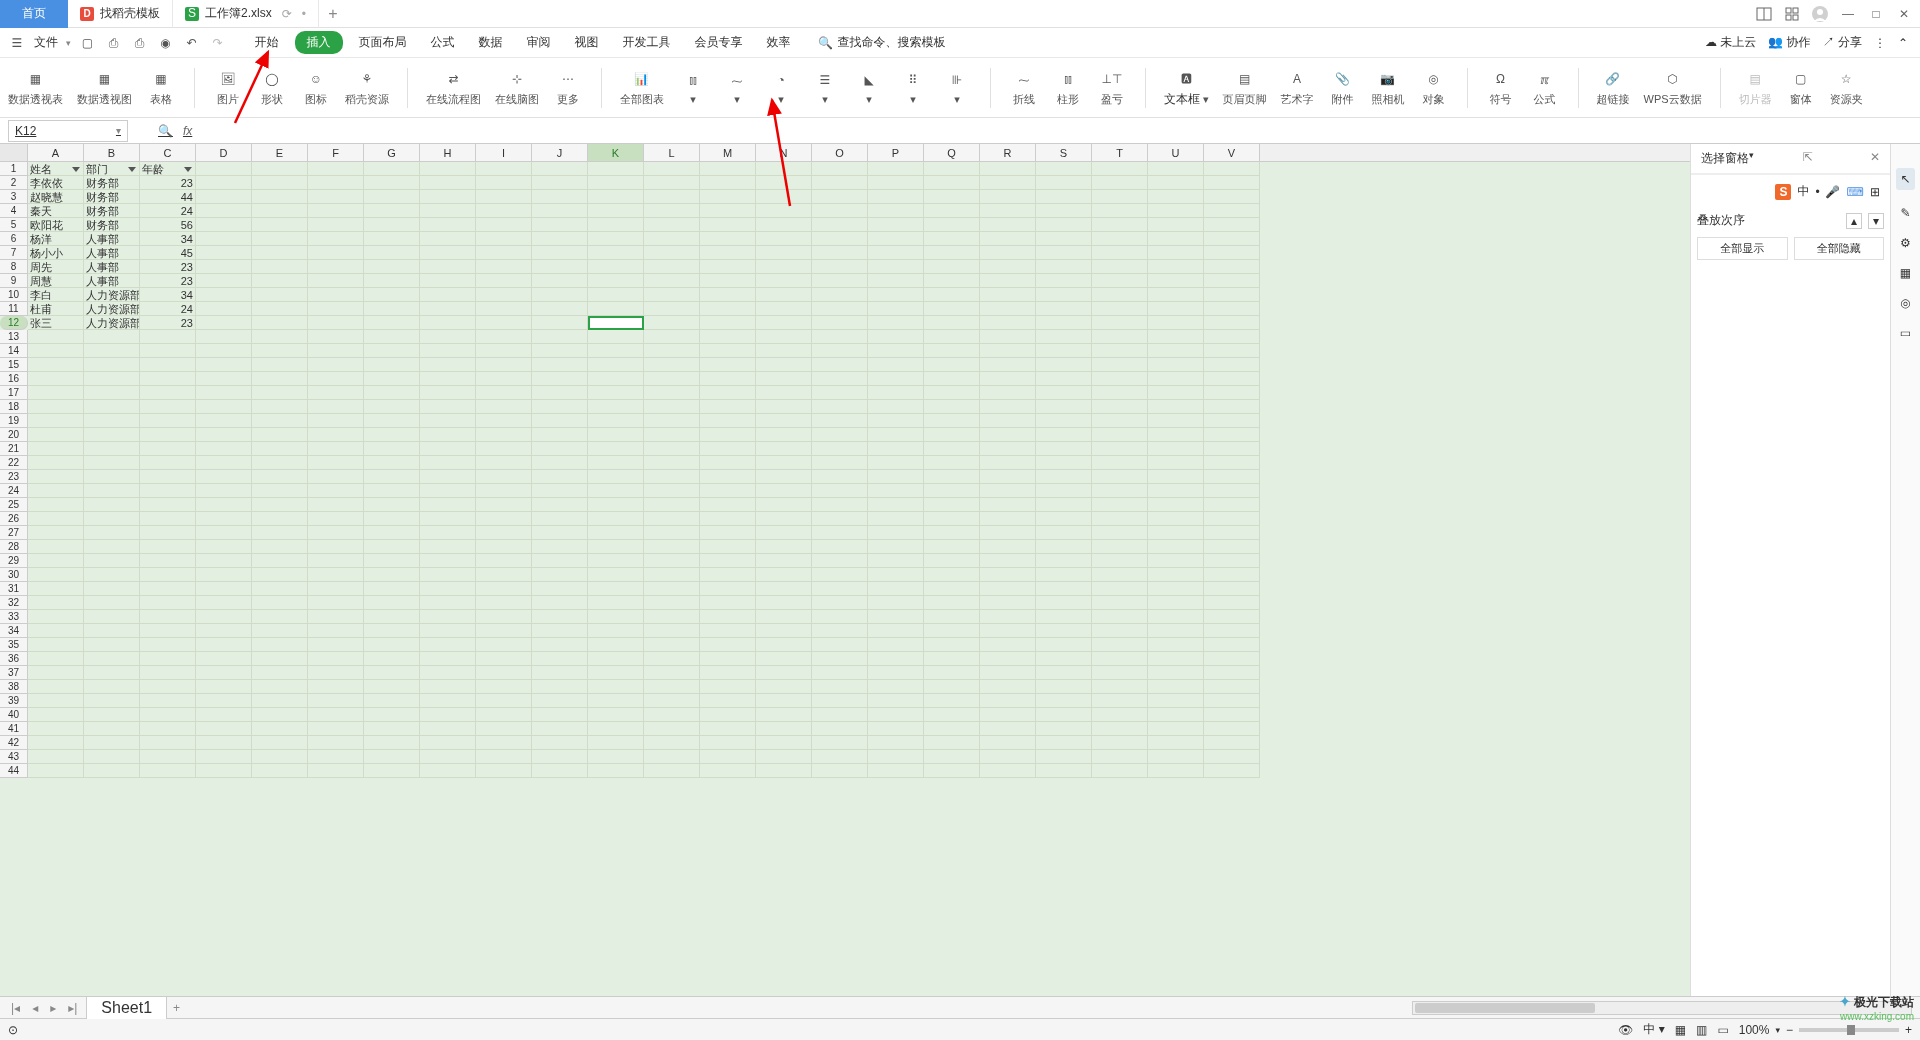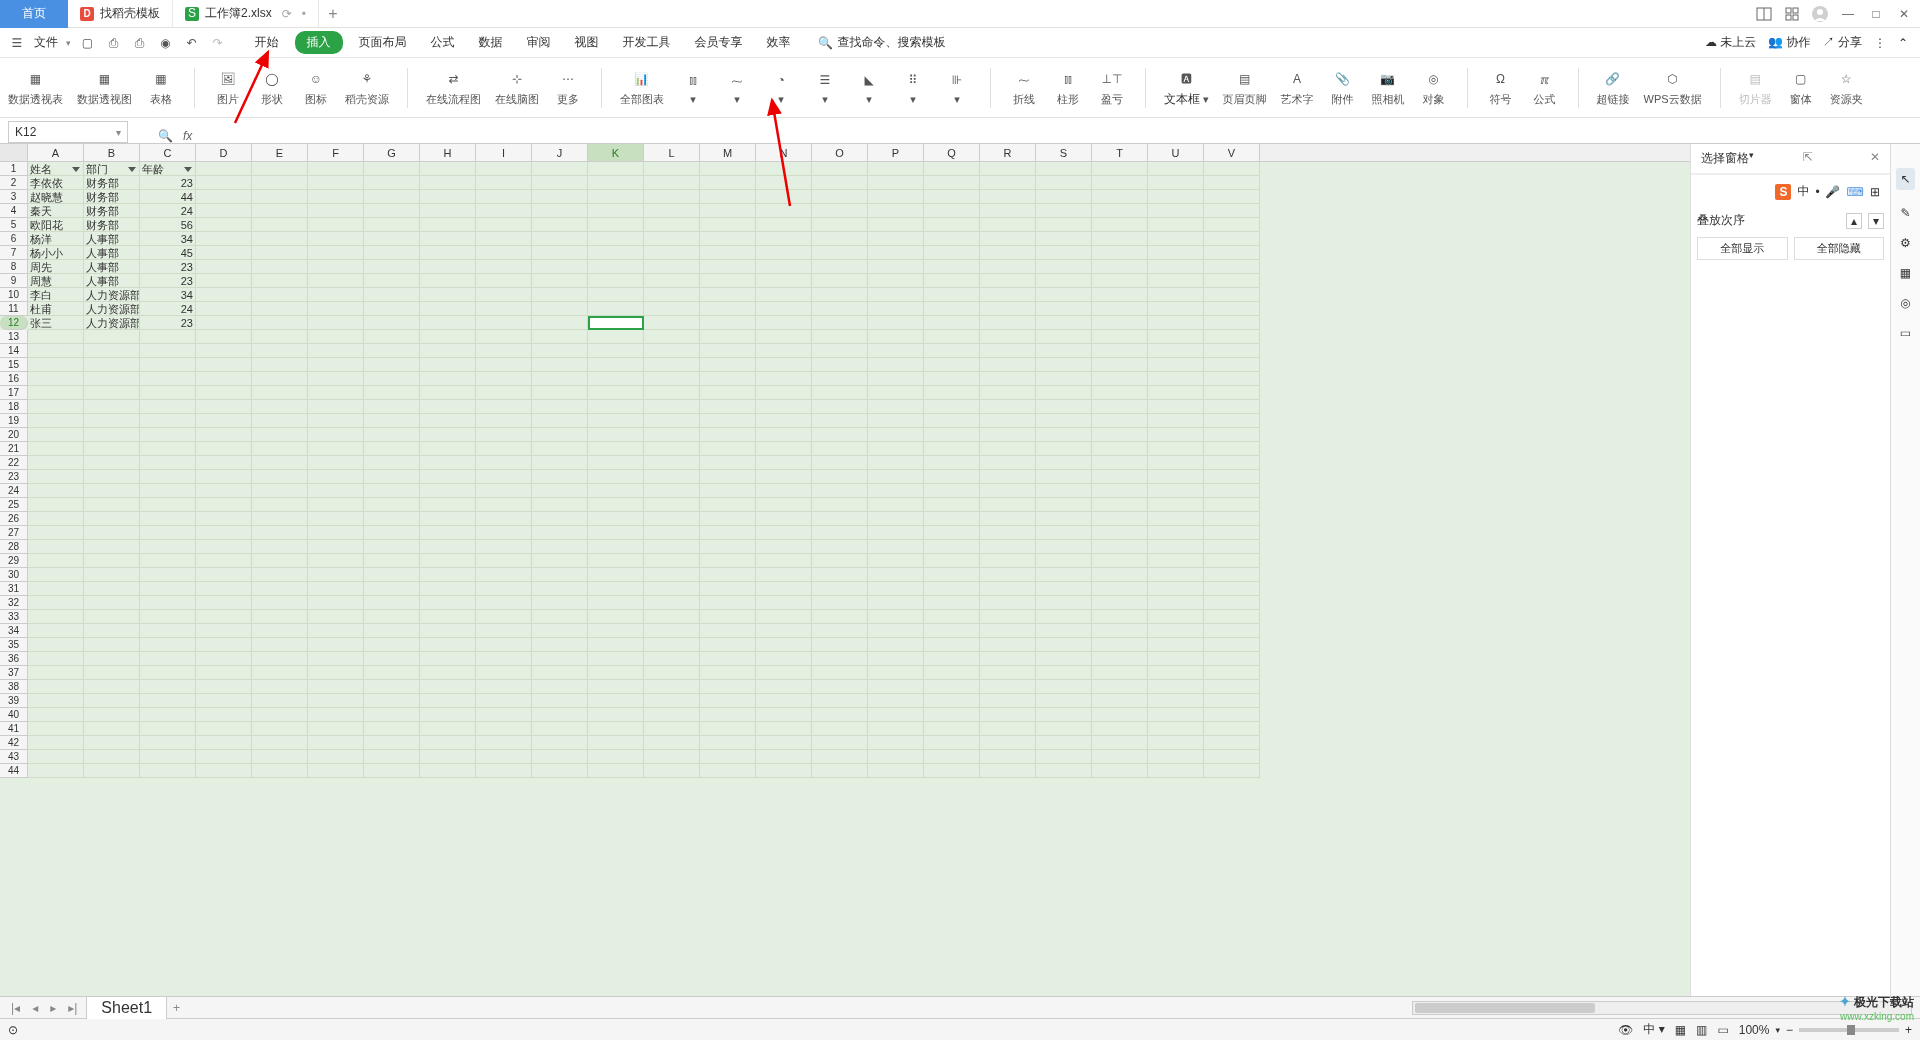--- a/index.html
+++ b/index.html
@@ -23,21 +23,21 @@
 .menu-active{background:#2ba245;color:#fff;border-radius:10px;padding:3px 12px;}
 .menu-right{margin-left:auto;display:flex;align-items:center;gap:12px;padding-right:4px;}
 .search-hint{color:#aaa;margin-left:12px;display:flex;align-items:center;gap:4px;}
 .iconbtn{width:18px;height:18px;display:inline-flex;align-items:center;justify-content:center;color:#555;}
 .ribbon{height:60px;display:flex;align-items:center;padding:4px 8px;gap:14px;border-bottom:1px solid #e0e0e0;}
 .rib-item{display:flex;flex-direction:column;align-items:center;gap:2px;min-width:30px;}
 .rib-item .ic{width:22px;height:22px;display:flex;align-items:center;justify-content:center;color:#555;}
 .rib-item .lbl{font-size:11px;color:#555;white-space:nowrap;}
 .rib-sep{width:1px;height:40px;background:#e0e0e0;margin:0 4px;}
 .rib-disabled .lbl,.rib-disabled .ic{color:#bbb;}
-.formulabar{height:26px;display:flex;align-items:flex-end;border-bottom:1px solid #ccc;}
+.formulabar{height:26px;display:flex;align-items:center;border-bottom:1px solid #ccc;text-decoration:underline;}
 .namebox{width:120px;height:22px;border:1px solid #ccc;margin-left:8px;display:flex;align-items:center;padding:0 6px;background:#fff;}
 .namebox .dd{margin-left:auto;color:#888;font-size:10px;}
 .fx-area{display:flex;align-items:center;gap:10px;margin-left:30px;}
 .fx{font-style:italic;color:#666;}
 .sheet-area{display:flex;height:calc(100vh - 28px - 30px - 60px - 26px - 22px - 22px);}
 .grid-wrap{flex:1;position:relative;overflow:hidden;background:#e3efe0;}
 .col-headers{display:flex;height:18px;background:#f0f0f0;border-bottom:1px solid #ccc;}
 .corner{width:28px;height:18px;background:#e8e8e8;border-right:1px solid #ccc;border-bottom:1px solid #ccc;}
 .colh{width:56px;text-align:center;border-right:1px solid #ccc;background:#f5f5f5;font-size:11px;color:#333;line-height:18px;}
 .colh.sel{background:#c8e0c0;color:#2a7a2a;}

